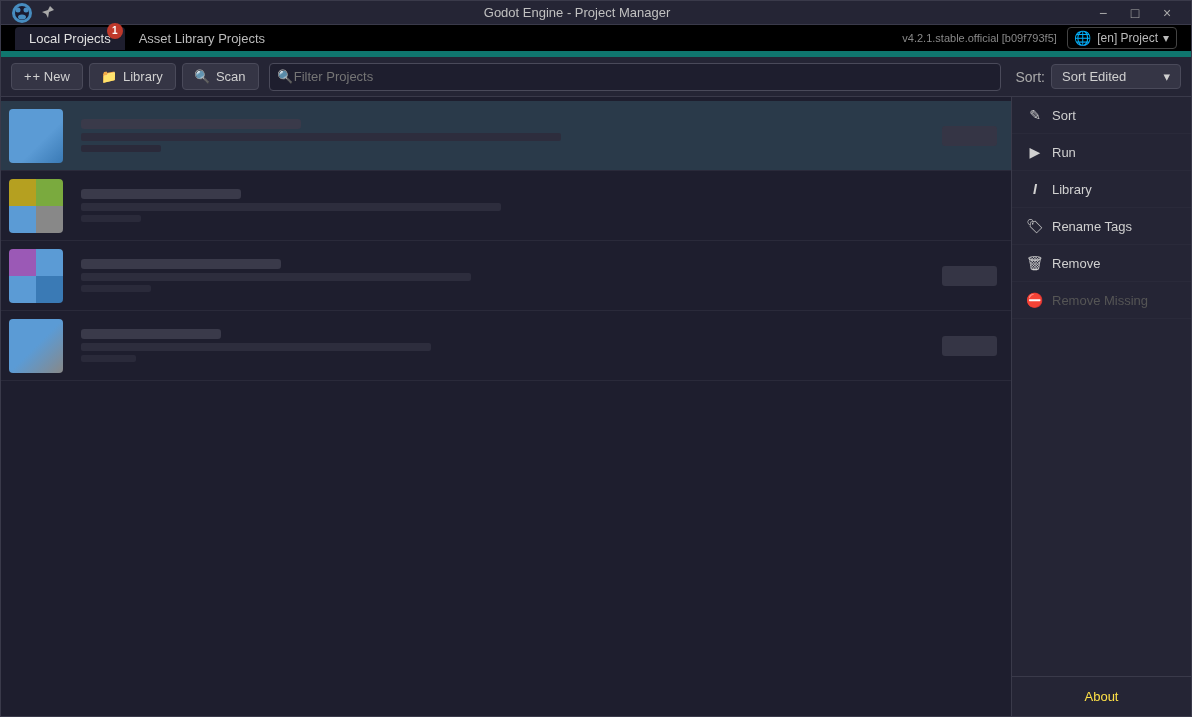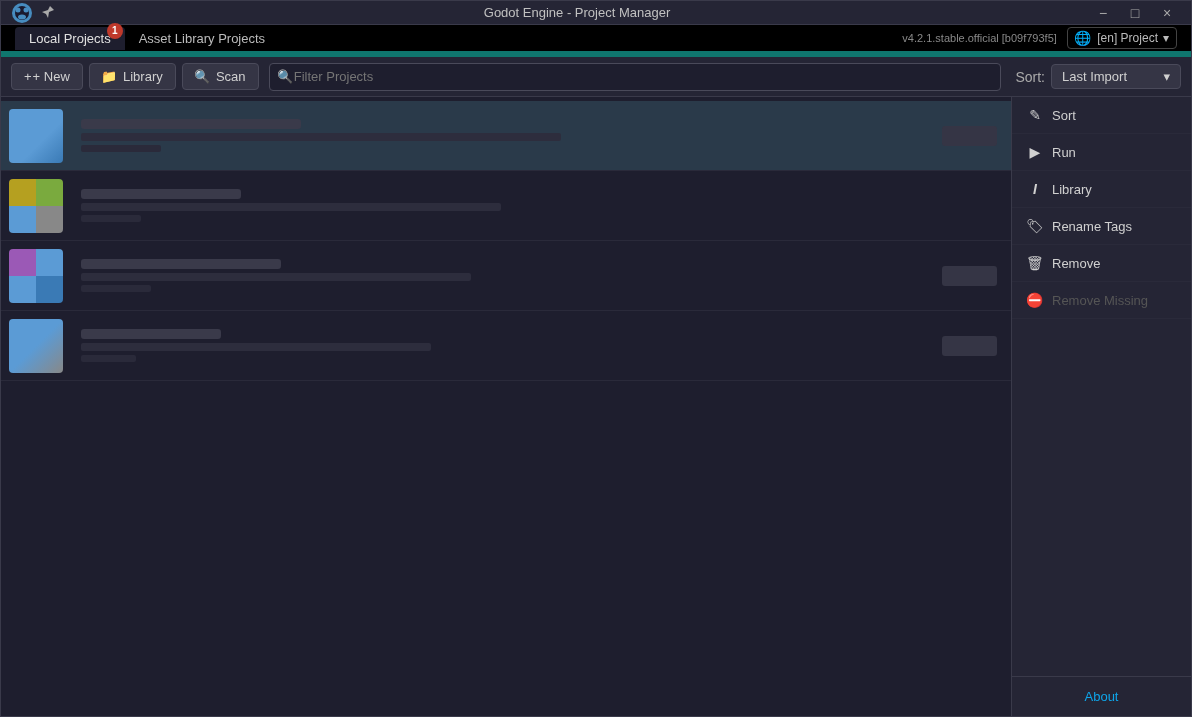--- a/index.html
+++ b/index.html
@@ -295,21 +295,21 @@
       flex-shrink: 0;
       font-size: 14px;
     }
     .spacer { flex: 1; }
     .about-btn {
       display: flex;
       align-items: center;
       justify-content: center;
       padding: 12px;
       cursor: pointer;
-      color: #0ea5e9;
+      color: #fde047;
       font-size: 13px;
       border-top: 1px solid #3a3a4a;
       margin-top: 38px;
     }
 
     
     .project-list::-webkit-scrollbar { width: 8px; }
     .project-list::-webkit-scrollbar-track { background: #1a1a2a; }
     .project-list::-webkit-scrollbar-thumb { background: #3a3a4a; border-radius: 4px; }
   </style>
@@ -374,21 +374,21 @@
       <span>🔍</span>
       <span>Scan</span>
     </div>
     <div class="filter-area">
       <span class="search-icon">🔍</span>
       <input class="filter-input" type="text" placeholder="Filter Projects" style="">
     </div>
     <div class="sort-area">
       <span class="sort-label">Sort:</span>
       <div class="sort-select">
-        <span>Last Import</span>
+        <span>Sort Edited</span>
         <span>▾</span>
       </div>
     </div>
   </div>
 
   <div class="main-content">
 
     <div class="project-list">
 
       <div class="project-item selected">

